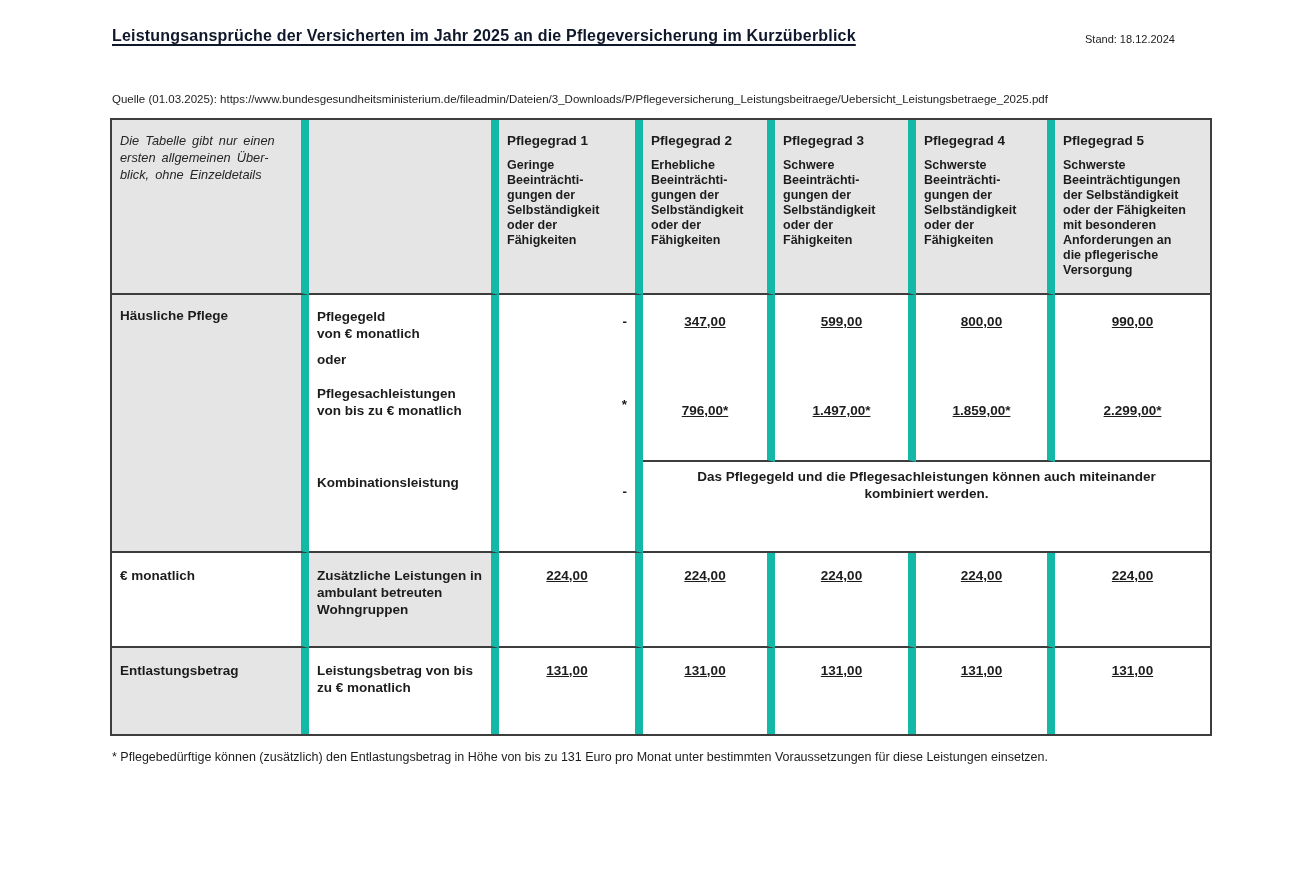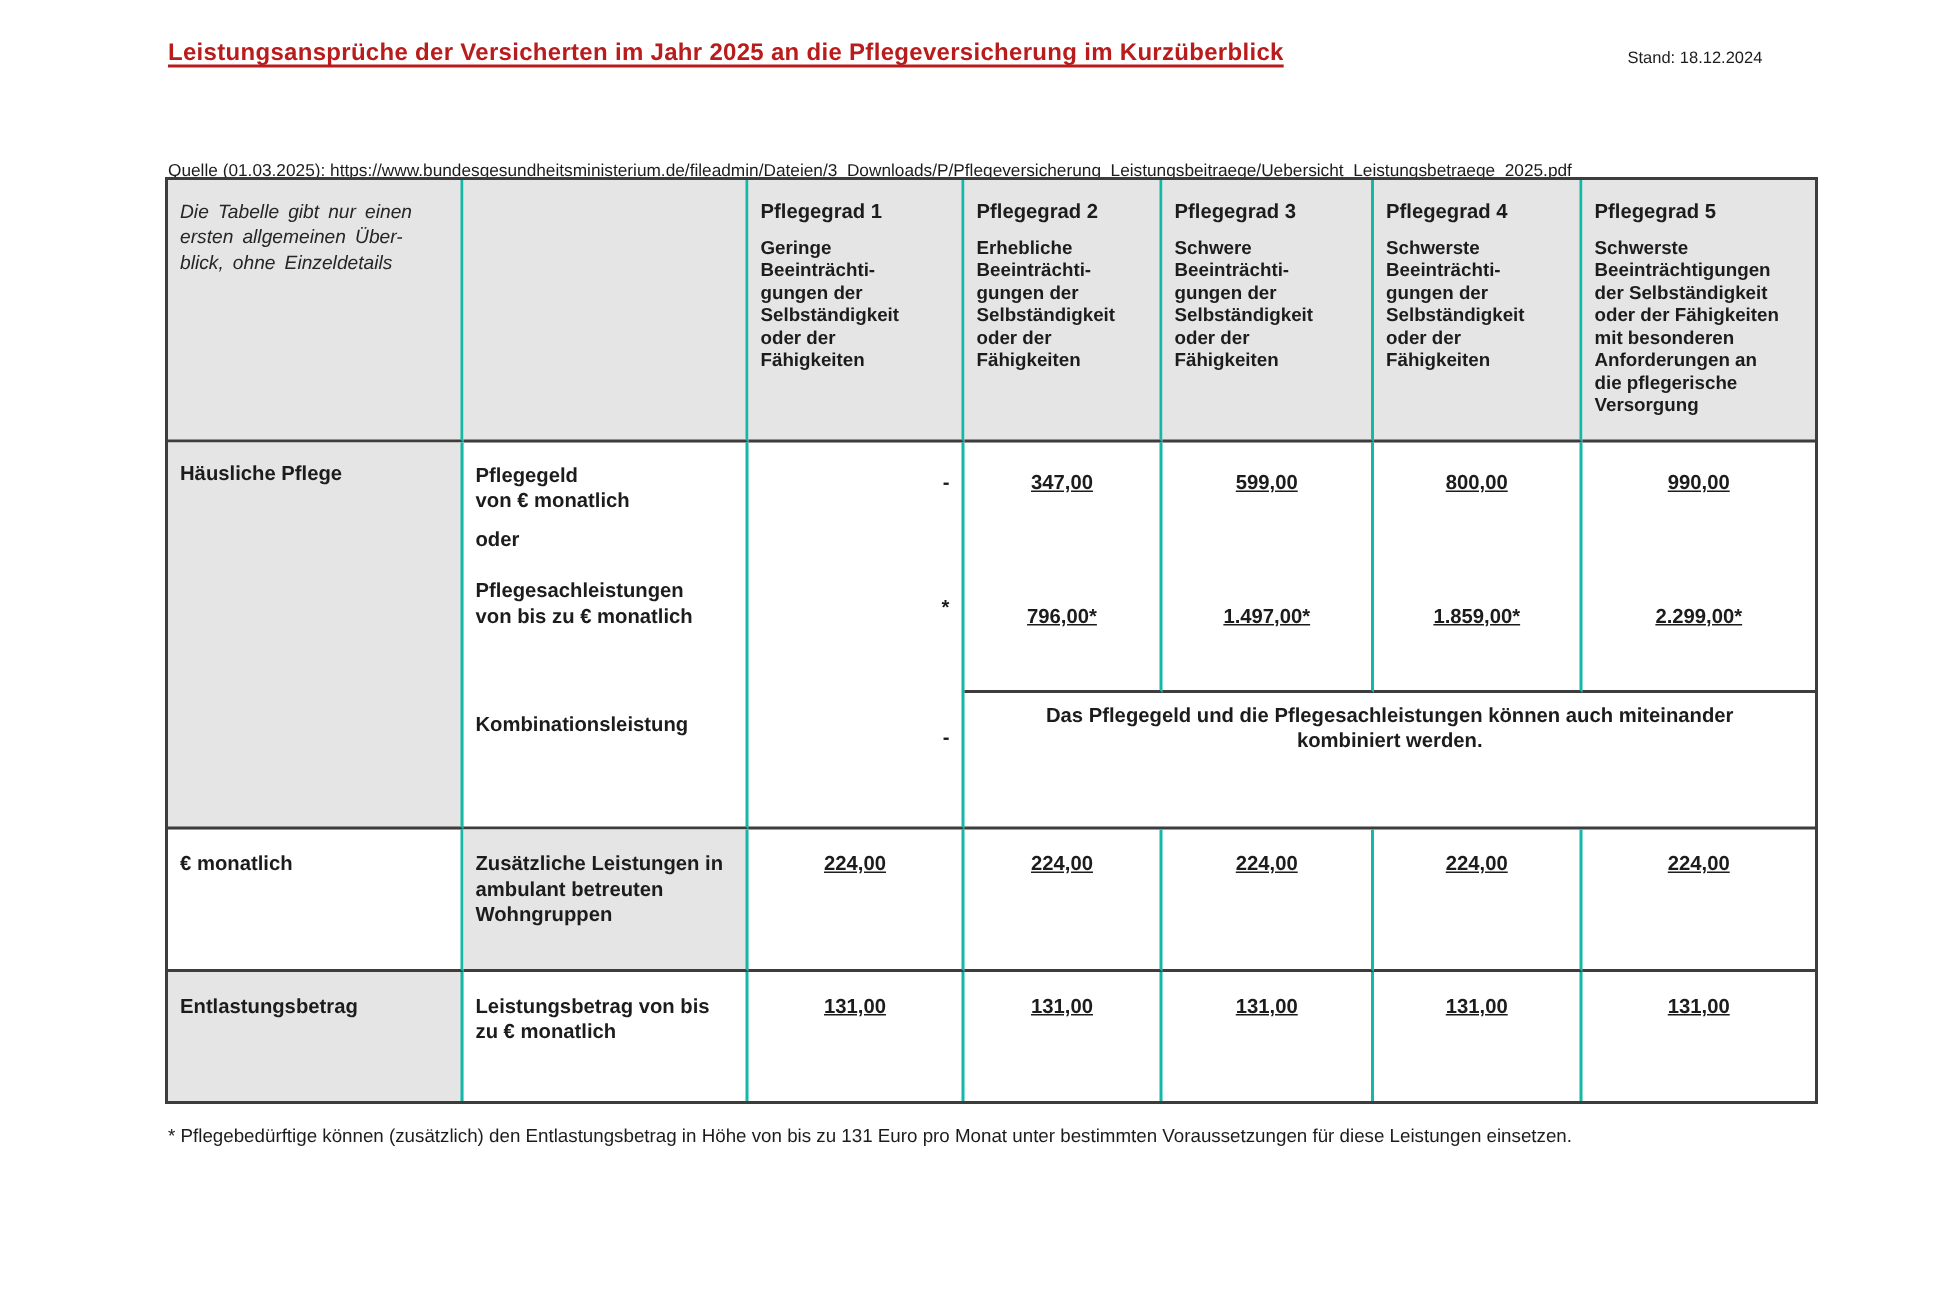--- a/index.html
+++ b/index.html
@@ -3,35 +3,35 @@
 <meta charset="utf-8">
 <style>
   * { margin:0; padding:0; box-sizing:border-box; }
   html,body { width:1296px; height:877px; background:#ffffff; overflow:hidden; }
   body { font-family:"Liberation Sans", sans-serif; color:#1c1c1c; position:relative; }
 
   .doc-title {
     position:absolute; left:112px; top:27px;
     font-size:16px; font-weight:bold; letter-spacing:0.2px;
     text-decoration:underline; text-decoration-thickness:1.5px; text-underline-offset:3px;
-    color:#b91c1c;
+    color:#0f172a;
   }
   .stand { position:absolute; left:1085px; top:33px; font-size:11px; color:#1c1c1c; }
-  .source-line { position:absolute; left:112px; top:93px; font-size:11.5px; color:#1c1c1c;margin-top:15px; }
+  .source-line { position:absolute; left:112px; top:93px; font-size:11.5px; color:#1c1c1c; }
 
   .benefits-table {
     position:absolute; left:110px; top:118px;
     display:grid;
     grid-template-columns:197px 190px 144px 132px 141px 139px 155px;
     grid-template-rows:175px 167px 91px 95px 86px;
     border:2px solid #3d3d3d;
     background:#ffffff;
   }
   .cell {
-    border-right:2px solid #14b8a6;
+    border-right:8px solid #14b8a6;
     border-bottom:2px solid #3d3d3d;
     padding:12px 8px 6px 8px;
     font-size:13.5px; font-weight:bold; line-height:17px;
     overflow:hidden;
   }
   .cell.last-col { border-right:none; }
   .cell.last-row { border-bottom:none; }
   .gray { background:#e5e5e5; }
   .pre { white-space:pre-line; }
 

